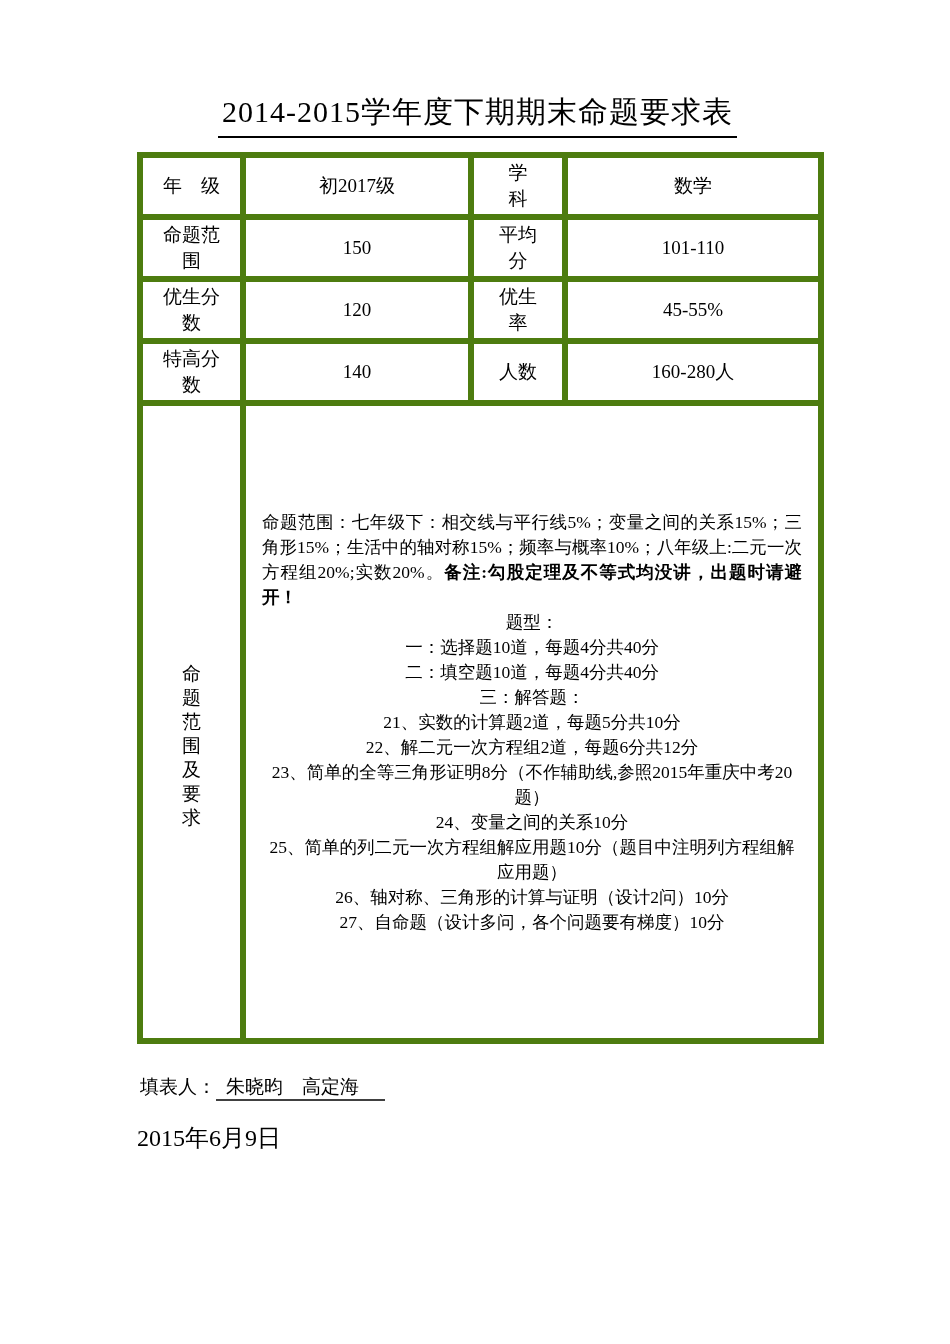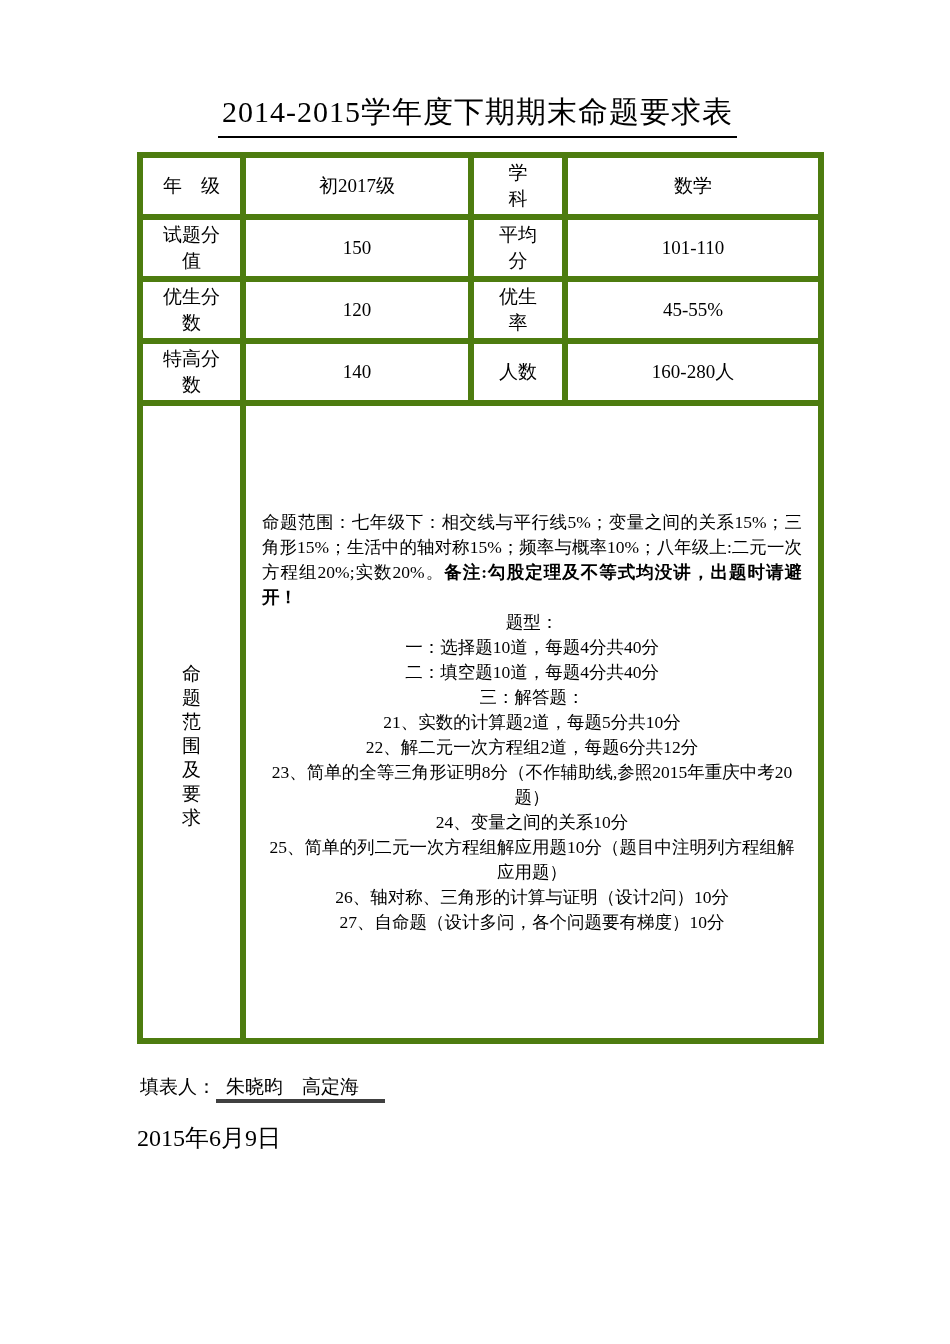--- a/index.html
+++ b/index.html
@@ -70,21 +70,21 @@
   .scope-intro b { font-weight: bold; }
   .scope-line {
     font-size: 17.5px;
     line-height: 25px;
   }
   .filler-line {
     margin: 30px 0 0 140px;
     font-size: 19px;
   }
   .filler-names {
-    border-bottom: 4px solid #404040;
+    border-bottom: 2px solid #404040;
     padding: 0 26px 2px 10px;
   }
   .date-line {
     width: 681px;
     margin: 22px 0 0 137px;
     font-size: 24px;
   }
 </style>
 </head>
 <body>
@@ -103,21 +103,21 @@
       <col style="width:256px">
     </colgroup>
     <tbody>
       <tr class="r-small">
         <td>年　级</td>
         <td>初2017级</td>
         <td>学　科</td>
         <td>数学</td>
       </tr>
       <tr class="r-small">
-        <td>试题分值</td>
+        <td>命题范围</td>
         <td>150</td>
         <td>平均分</td>
         <td>101-110</td>
       </tr>
       <tr class="r-small">
         <td>优生分数</td>
         <td>120</td>
         <td>优生率</td>
         <td>45-55%</td>
       </tr>

